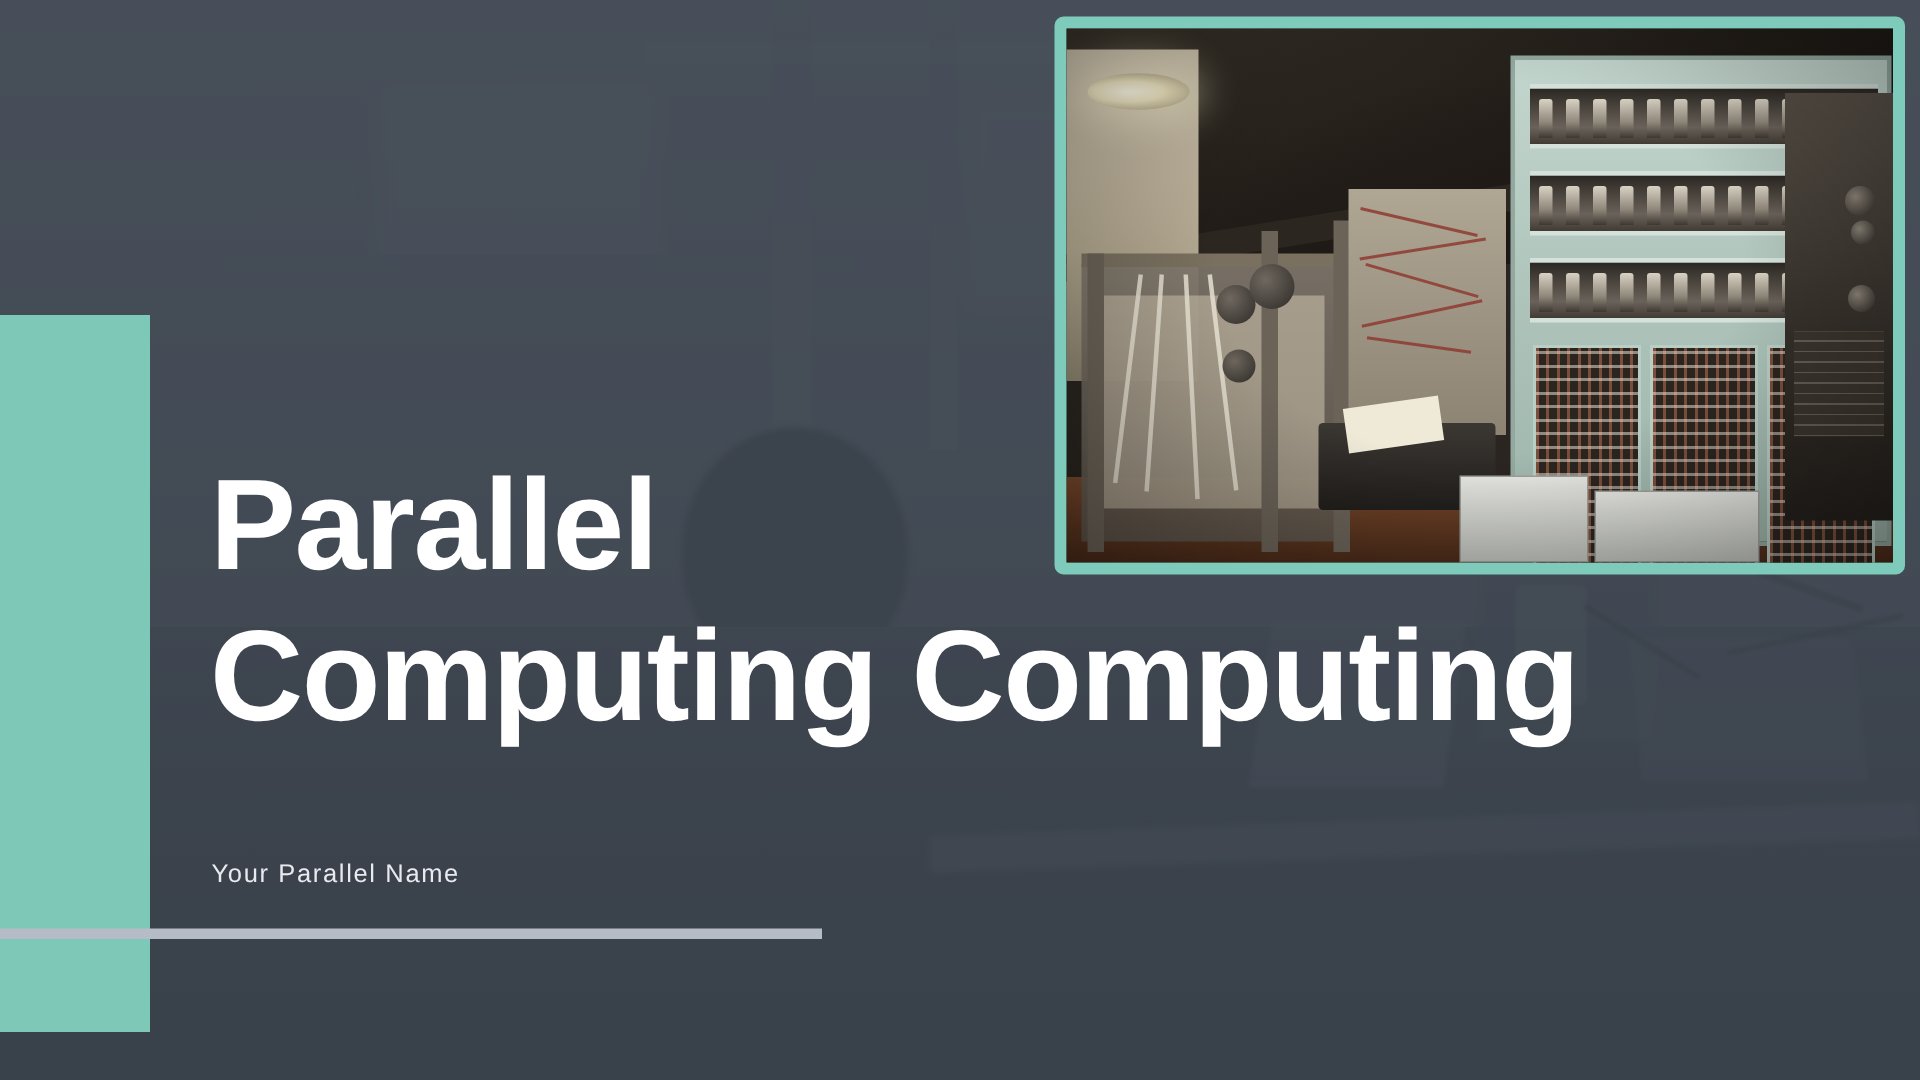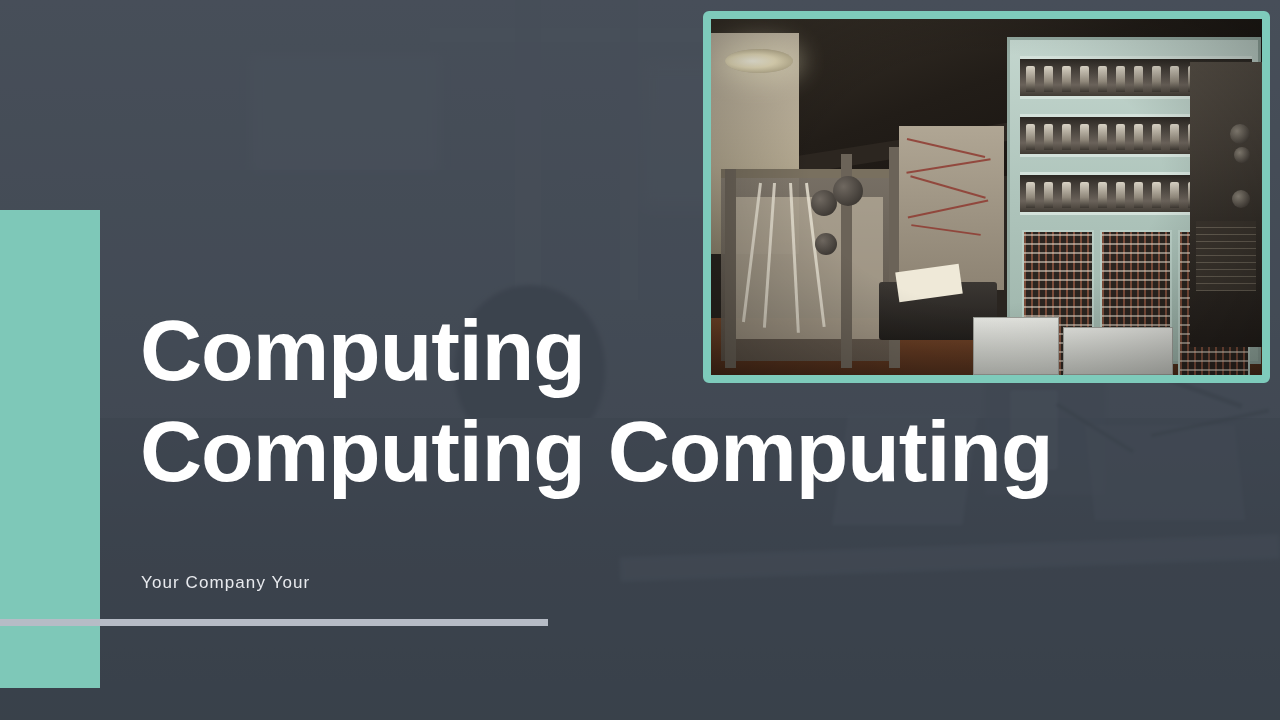--- a/index.html
+++ b/index.html
@@ -301,25 +301,25 @@
   <div class="cable c2"></div>
   <div class="cable c3"></div>
   <div class="tint"></div>
 </div>
 
 <div class="teal-bar"></div>
 
 <div class="rule"></div>
 
 <div class="title-block">
-  <div class="title-line">Computing</div>
+  <div class="title-line">Parallel</div>
   <div class="title-line">Computing Computing</div>
 </div>
 
-<div class="company">Your Company Your</div>
+<div class="company">Your Parallel Name</div>
 
 <div class="photo-frame">
   <div class="photo-inner">
     <div class="ph-ceiling"></div>
     <div class="ph-ceil-edge"></div>
     <div class="ph-wall-left"></div>
     <div class="ph-lamp"></div>
     <div class="ph-lamp2"></div>
     <div class="ph-floor"></div>
 

